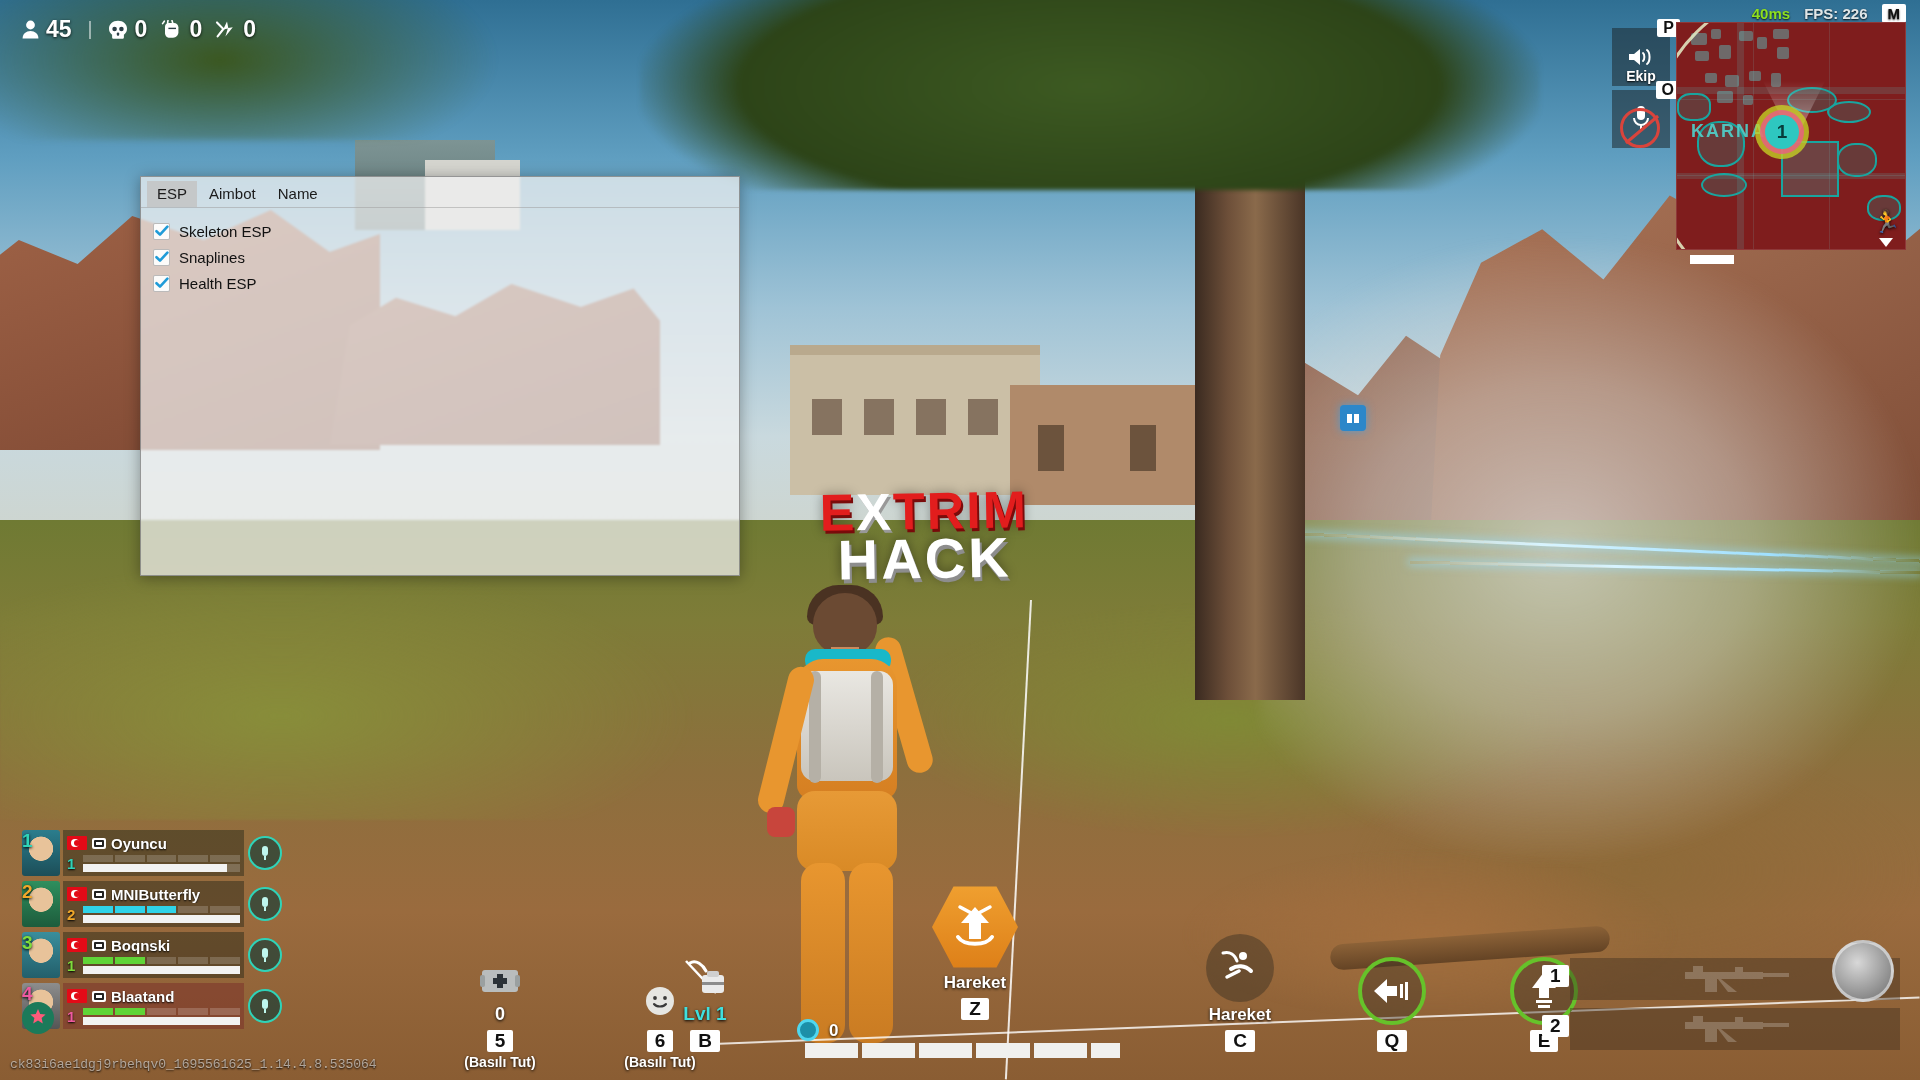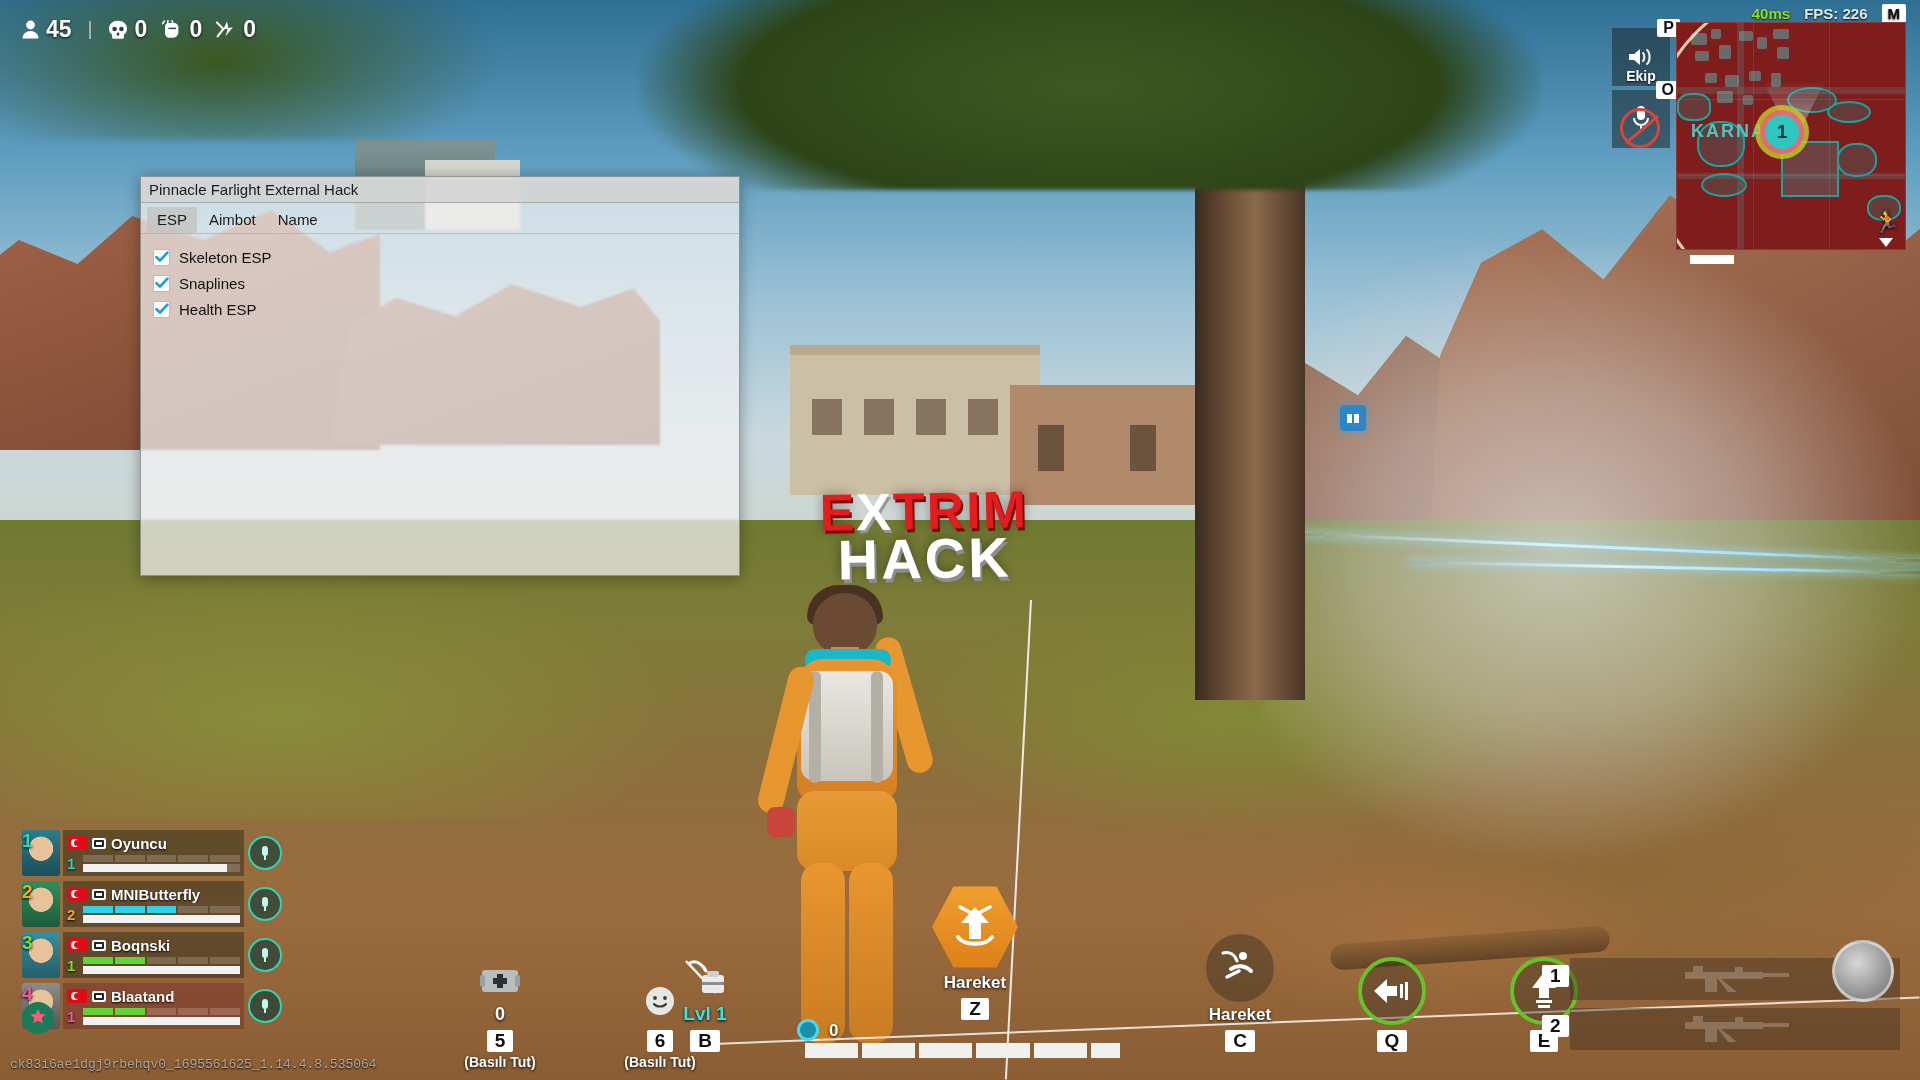--- a/index.html
+++ b/index.html
@@ -769,23 +769,20 @@
             <rect x="18" y="6" width="10" height="7" fill="#fff"></rect>
             <rect x="60" y="7" width="8" height="6" fill="#fff"></rect>
           </svg></span>
       </div>
     </div>
   <div id="wheel"></div>
 
 </div>
 
 <div id="cheat-window">
-  <div id="cheat-titlebar">
-    <span id="cheat-title">Pinnacle Farlight External Hack</span>
-  </div>
   <div id="cheat-tabs">
       <div class="cheat-tab active">ESP</div>
       <div class="cheat-tab">Aimbot</div>
       <div class="cheat-tab">Name</div>
     </div>
   <div id="cheat-body">
       <div class="chk-row">
         <div class="chk-box">
           <svg width="14" height="12" viewBox="0 0 14 12">
             <path d="M1.5 6.2 5 9.6 12.4 1.6" stroke="#1f9bd8" stroke-width="2.6" fill="none" stroke-linecap="round" stroke-linejoin="round"></path>

